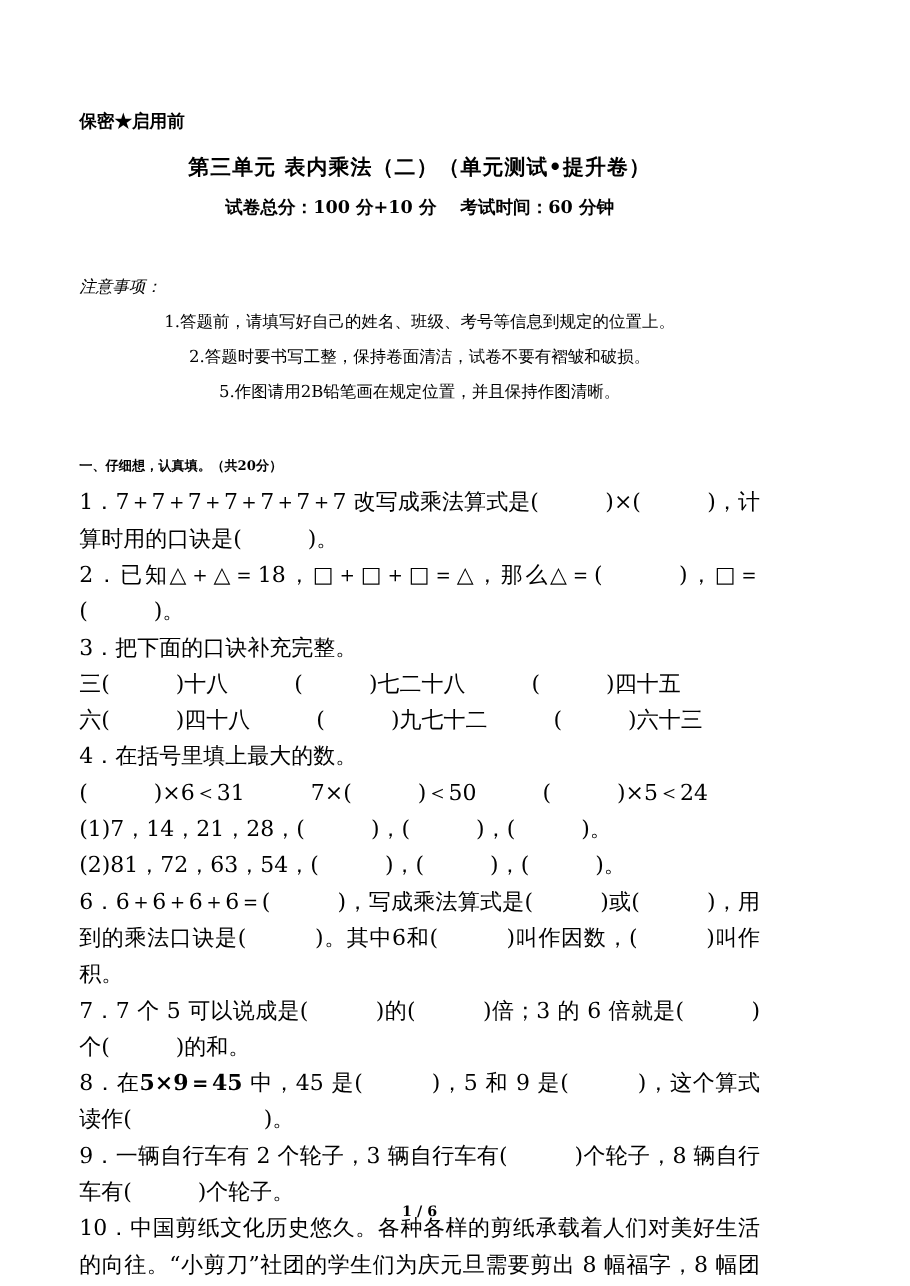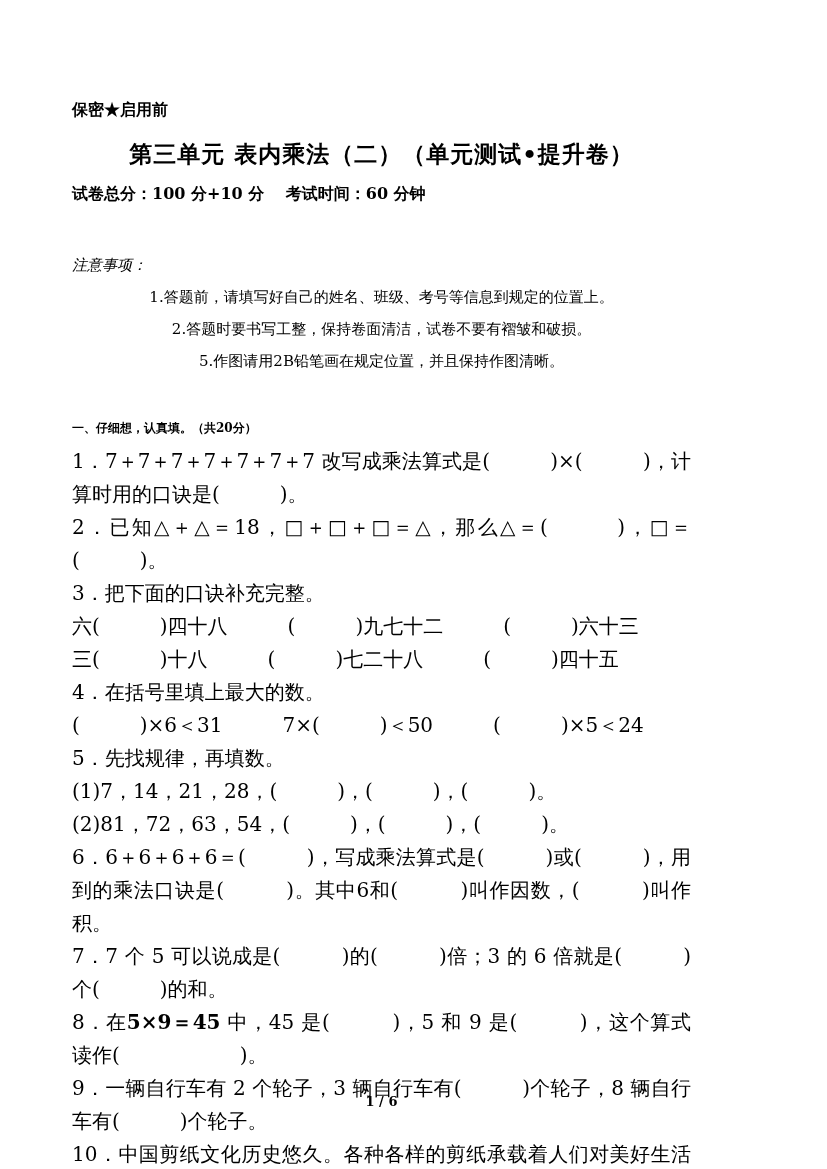--- a/index.html
+++ b/index.html
@@ -15,26 +15,27 @@
     overflow: hidden;
   }
   .security-label {
     font-size: 16px;
     font-weight: bold;
     margin: 0;
   }
   .paper-title {
     margin: 18px 0 0 0;
     text-align: center;
-    font-size: 23px;
+    font-size: 19px;
     font-weight: bold;
     letter-spacing: 1px;
   }
   .paper-subtitle {
     margin: 14px 0 0 0;
+    text-align: center;
     font-size: 16px;
     font-weight: bold;
   }
   .notice-block {
     margin-top: 44px;
     font-size: 15px;
   }
   .notice-heading {
     margin: 0;
     line-height: 32px;
@@ -85,25 +86,24 @@
     <p class="notice-line">2.答题时要书写工整，保持卷面清洁，试卷不要有褶皱和破损。</p>
     <p class="notice-line">5.作图请用2B铅笔画在规定位置，并且保持作图清晰。</p>
   </div>
 
   <h2 class="section-heading">一、仔细想，认真填。（共20分）</h2>
 
   <div class="questions">
     <p class="question-line">1．7＋7＋7＋7＋7＋7＋7 改写成乘法算式是(　　　)×(　　　)，计算时用的口诀是(　　　)。</p>
     <p class="question-line">2．已知△＋△＝18，□＋□＋□＝△，那么△＝(　　　)，□＝(　　　)。</p>
     <p class="question-line">3．把下面的口诀补充完整。</p>
+    <p class="question-line">三(　　　)十八　　　(　　　)七二十八　　　(　　　)四十五</p>
     <p class="question-line">六(　　　)四十八　　　(　　　)九七十二　　　(　　　)六十三</p>
-    <p class="question-line">三(　　　)十八　　　(　　　)七二十八　　　(　　　)四十五</p>
     <p class="question-line">4．在括号里填上最大的数。</p>
     <p class="question-line">(　　　)×6＜31　　　7×(　　　)＜50　　　(　　　)×5＜24</p>
-    <p class="question-line">5．先找规律，再填数。</p>
     <p class="question-line">(1)7，14，21，28，(　　　)，(　　　)，(　　　)。</p>
     <p class="question-line">(2)81，72，63，54，(　　　)，(　　　)，(　　　)。</p>
     <p class="question-line">6．6＋6＋6＋6＝(　　　)，写成乘法算式是(　　　)或(　　　)，用到的乘法口诀是(　　　)。其中6和(　　　)叫作因数，(　　　)叫作积。</p>
     <p class="question-line">7．7 个 5 可以说成是(　　　)的(　　　)倍；3 的 6 倍就是(　　　)个(　　　)的和。</p>
     <p class="question-line"><span>8．在</span><span class="bold-inline">5×9＝45</span><span> 中，45 是(　　　)，5 和 9 是(　　　)，这个算式读作(　　　　　　)。</span></p>
     <p class="question-line">9．一辆自行车有 2 个轮子，3 辆自行车有(　　　)个轮子，8 辆自行车有(　　　)个轮子。</p>
     <p class="question-line">10．中国剪纸文化历史悠久。各种各样的剪纸承载着人们对美好生活的向往。“小剪刀”社团的学生们为庆元旦需要剪出 8 幅福字，8 幅团花，8 幅灯笼。要解决“一共需要剪多少幅剪纸”这</p>
   </div>
 
   <div class="page-footer">1 / 6</div>

